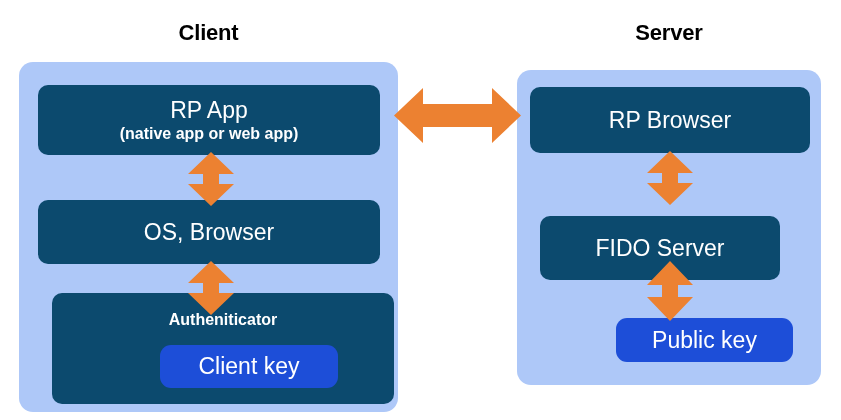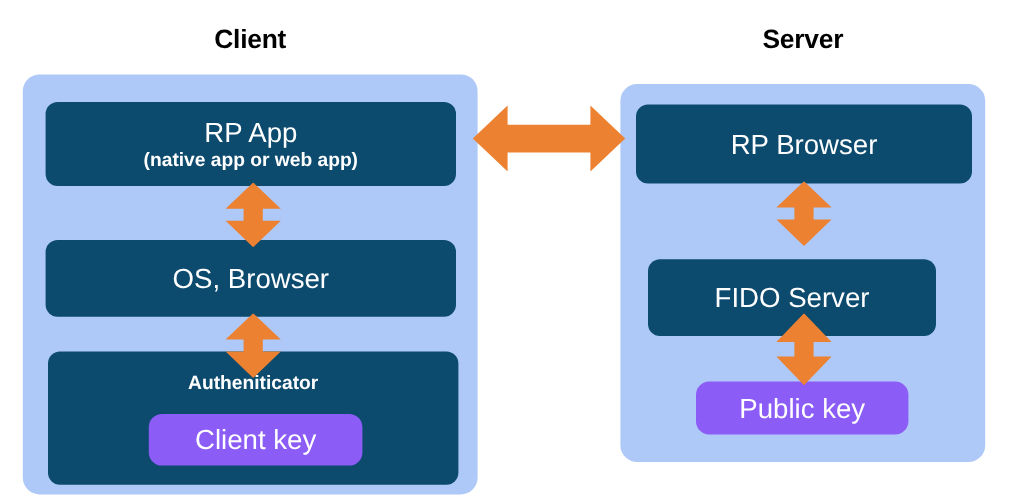--- a/index.html
+++ b/index.html
@@ -75,40 +75,41 @@
     font-size: 16px;
     line-height: 19px;
     font-weight: bold;
     color: #ffffff;
     white-space: nowrap;
   }
 
   
   #box-rp-app       { left: 38px; top: 85px;  width: 342px; height: 70px; }
   #box-os-browser   { left: 38px; top: 200px; width: 342px; height: 64px; align-items: center; }
-  #box-authenticator{ left: 40px; top: 293px; width: 342px; height: 111px;
+  #box-authenticator{ left: 52px; top: 293px; width: 342px; height: 111px;
                       justify-content: flex-start; padding-top: 17px; }
 
   
   #box-rp-server    { left: 530px; top: 87px;  width: 280px; height: 66px; }
   #box-fido-server  { left: 540px; top: 200px; width: 240px; height: 64px; margin-top: 16px; }
 
   
   .key-chip {
     position: absolute;
-    background: #8b5cf6;
+    background: #1d4ed8;
     border-radius: 11px;
     display: flex;
     align-items: center;
     justify-content: center;
     color: #ffffff;
     font-size: 23px;
     line-height: 27px;
     white-space: nowrap;
     box-sizing: border-box;
+    margin-left: 36px;
   }
   #chip-private-key { left: 124px; top: 345px; width: 178px; height: 43px; }
   #chip-public-key  { left: 580px; top: 318px; width: 177px; height: 44px; }
 
   
   .arrow {
     position: absolute;
   }
   .arrow svg { display: block; }
 

